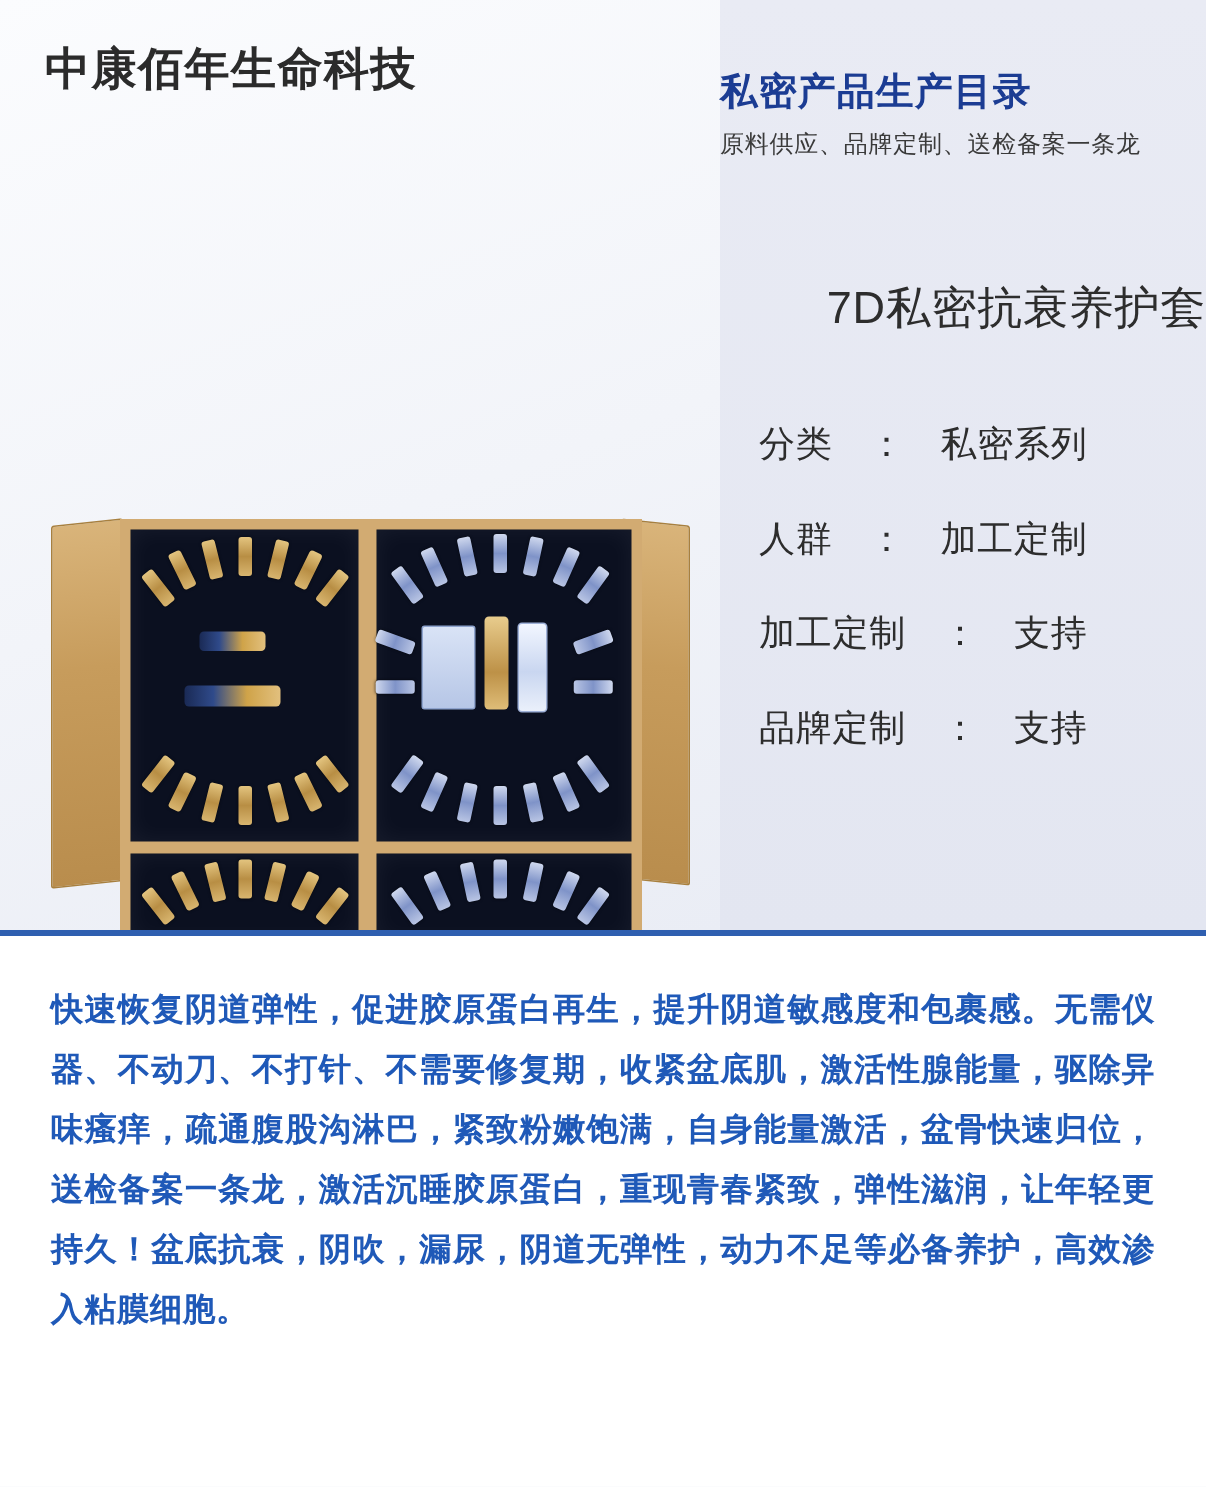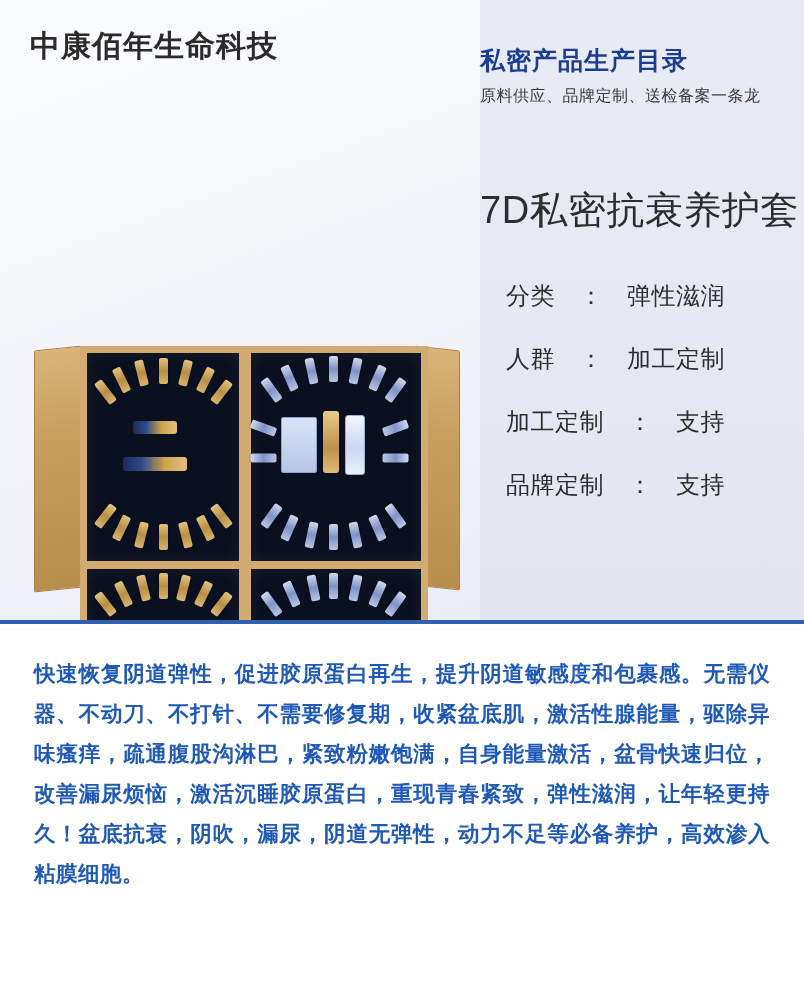--- a/index.html
+++ b/index.html
@@ -140,22 +140,22 @@
     margin-top: 9px;
     font-size: 16px;
     color: #3a3a3a;
     letter-spacing: 0.5px;
   }
   .prod-title {
     position: absolute;
     top: 185px;
     left: 0;
     width: 324px;
-    text-align: left;
-    font-size: 38px;
+    text-align: right;
+    font-size: 30px;
     color: #2d2d2d;
     letter-spacing: 0.5px;
     white-space: nowrap;
   }
   .specs {
     position: absolute;
     top: 280px;
     left: 26px;
     width: 298px;
   }
@@ -282,21 +282,21 @@
         <div class="catalog-title">私密产品生产目录</div>
         <div class="catalog-sub">原料供应、品牌定制、送检备案一条龙</div>
       </div>
 
       <div class="prod-title">7D私密抗衰养护套</div>
 
       <div class="specs">
         <div class="spec-row">
           <span class="spec-label">分类</span>
           <span class="spec-colon">：</span>
-          <span class="spec-value">弹性滋润</span>
+          <span class="spec-value">私密系列</span>
         </div>
         <div class="spec-row">
           <span class="spec-label">人群</span>
           <span class="spec-colon">：</span>
           <span class="spec-value">加工定制</span>
         </div>
         <div class="spec-row">
           <span class="spec-label">加工定制</span>
           <span class="spec-colon">：</span>
           <span class="spec-value">支持</span>
@@ -304,16 +304,16 @@
         <div class="spec-row">
           <span class="spec-label">品牌定制</span>
           <span class="spec-colon">：</span>
           <span class="spec-value">支持</span>
         </div>
       </div>
     </div>
   </div>
 
   <div class="bottom">
-    <div class="desc">快速恢复阴道弹性，促进胶原蛋白再生，提升阴道敏感度和包裹感。无需仪器、不动刀、不打针、不需要修复期，收紧盆底肌，激活性腺能量，驱除异味瘙痒，疏通腹股沟淋巴，紧致粉嫩饱满，自身能量激活，盆骨快速归位，改善漏尿烦恼，激活沉睡胶原蛋白，重现青春紧致，弹性滋润，让年轻更持久！盆底抗衰，阴吹，漏尿，阴道无弹性，动力不足等必备养护，高效渗入粘膜细胞。</div>
+    <div class="desc">快速恢复阴道弹性，促进胶原蛋白再生，提升阴道敏感度和包裹感。无需仪器、不动刀、不打针、不需要修复期，收紧盆底肌，激活性腺能量，驱除异味瘙痒，疏通腹股沟淋巴，紧致粉嫩饱满，自身能量激活，盆骨快速归位，送检备案一条龙，激活沉睡胶原蛋白，重现青春紧致，弹性滋润，让年轻更持久！盆底抗衰，阴吹，漏尿，阴道无弹性，动力不足等必备养护，高效渗入粘膜细胞。</div>
   </div>
 
 </div>
 
 </body></html>

